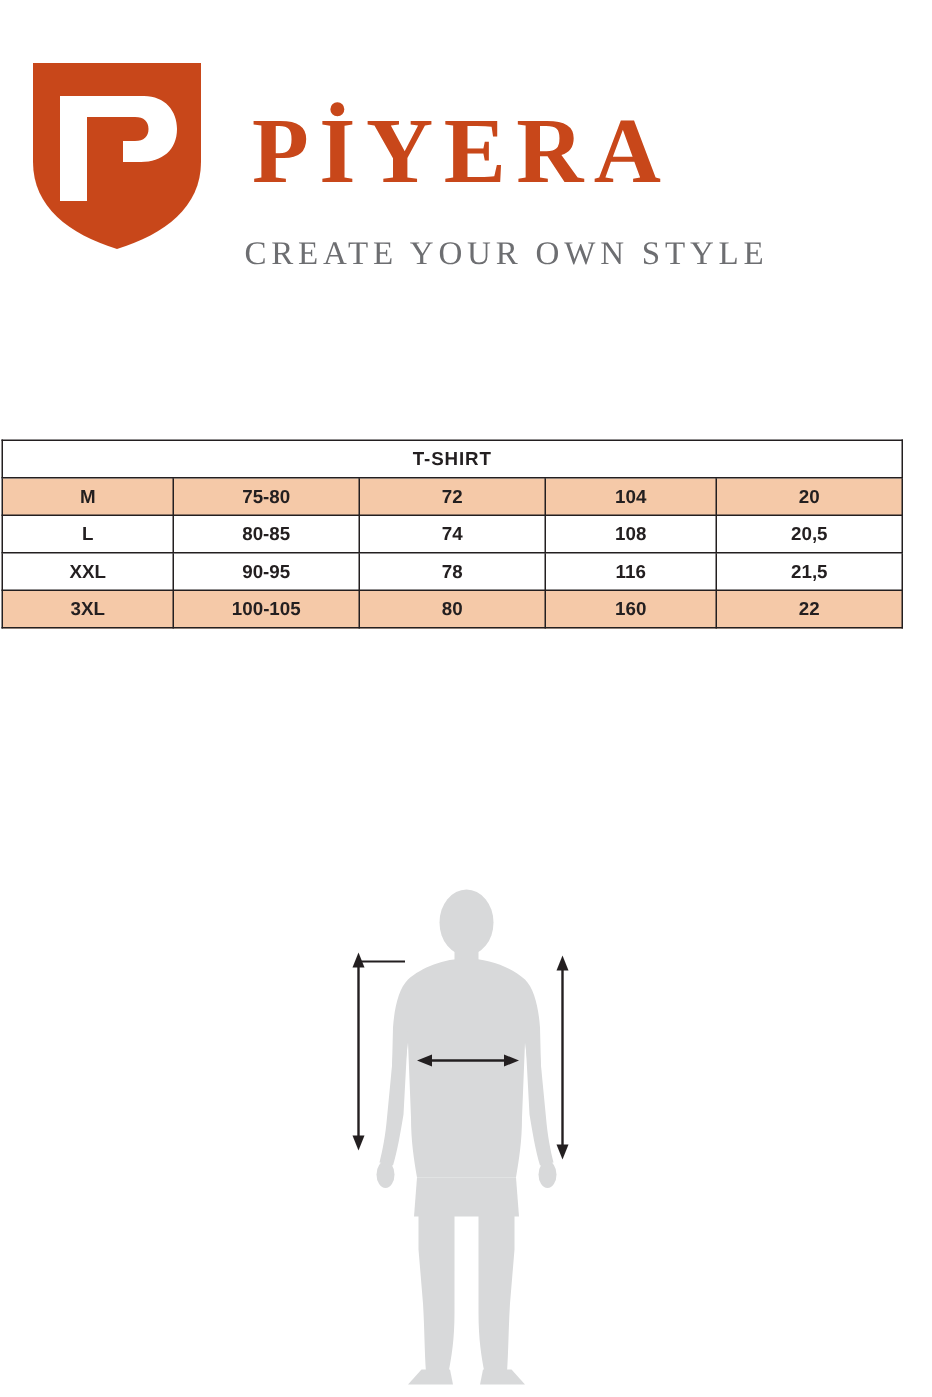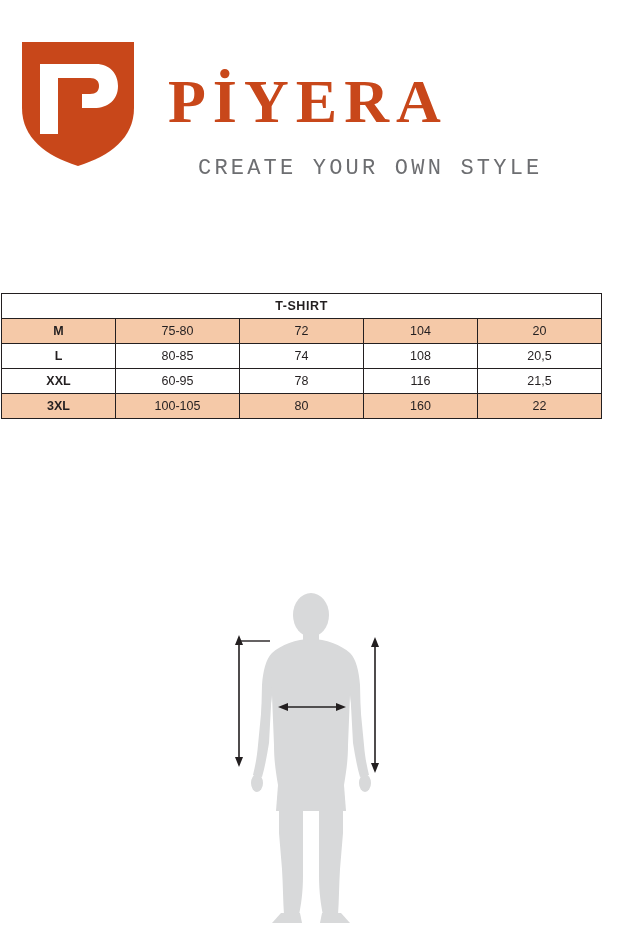--- a/index.html
+++ b/index.html
@@ -40,26 +40,25 @@
     font-weight: bold;
     letter-spacing: 7px;
     color: #c8471a;
     line-height: 1;
     white-space: nowrap;
   }
   .brand-tagline {
     position: absolute;
     left: 163px;
     top: 122px;
-    font-family: Liberation Mono, monospace;
+    font-family: Liberation Serif, serif;
     font-size: 22px;
     letter-spacing: 3.2px;
     color: #6d6e71;
     white-space: nowrap;
-    margin-left: 35px;
   }
 
   
   .size-table-wrap {
     position: absolute;
     left: 1px;
     top: 293px;
     width: 600px;
   }
   table.size-table {
@@ -85,20 +84,21 @@
   .head-row td {
     height: 42px;
     font-weight: bold;
     font-size: 12.5px;
     letter-spacing: 0.3px;
     line-height: 1.2;
   }
   .data-row td {
     height: 23px;
     font-size: 12.5px;
+    font-weight: bold;
   }
   .data-row.alt td {
     background: #f5c9a8;
   }
   .data-row td.size-cell {
     font-weight: bold;
   }
 
   
   .figure-area {
@@ -154,21 +154,21 @@
       </tr>
       <tr class="data-row">
         <td class="size-cell">L</td>
         <td>80-85</td>
         <td>74</td>
         <td>108</td>
         <td>20,5</td>
       </tr>
       <tr class="data-row">
         <td class="size-cell">XXL</td>
-        <td>60-95</td>
+        <td>90-95</td>
         <td>78</td>
         <td>116</td>
         <td>21,5</td>
       </tr>
       <tr class="data-row alt">
         <td class="size-cell">3XL</td>
         <td>100-105</td>
         <td>80</td>
         <td>160</td>
         <td>22</td>

